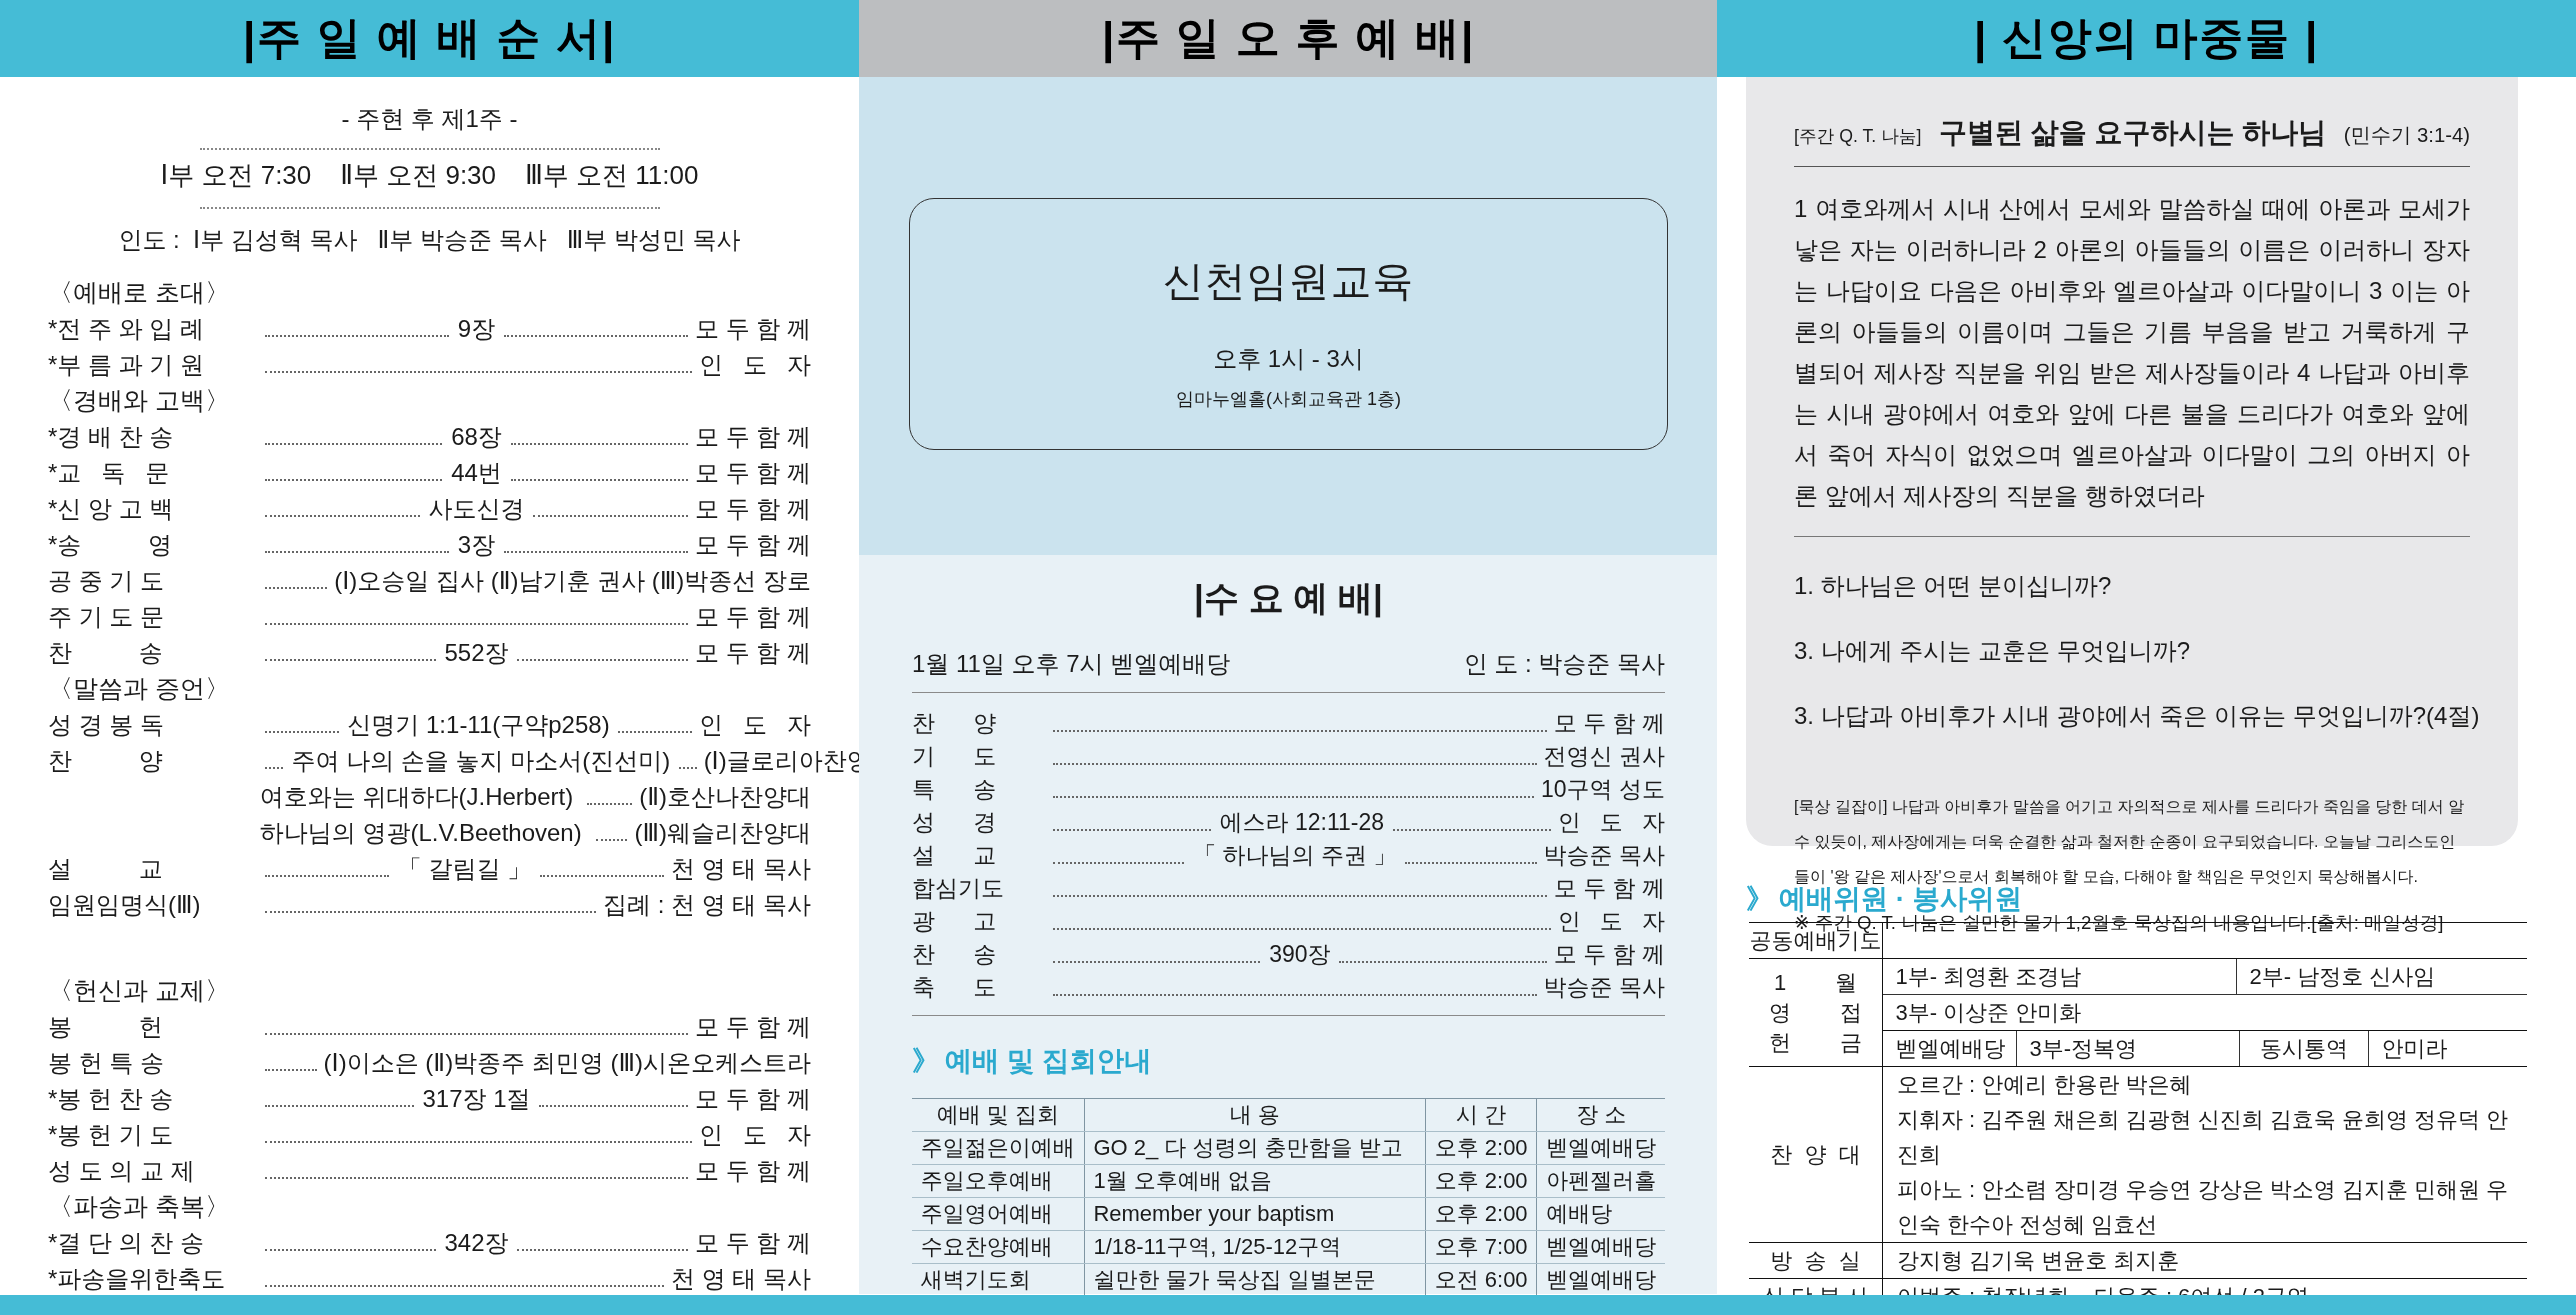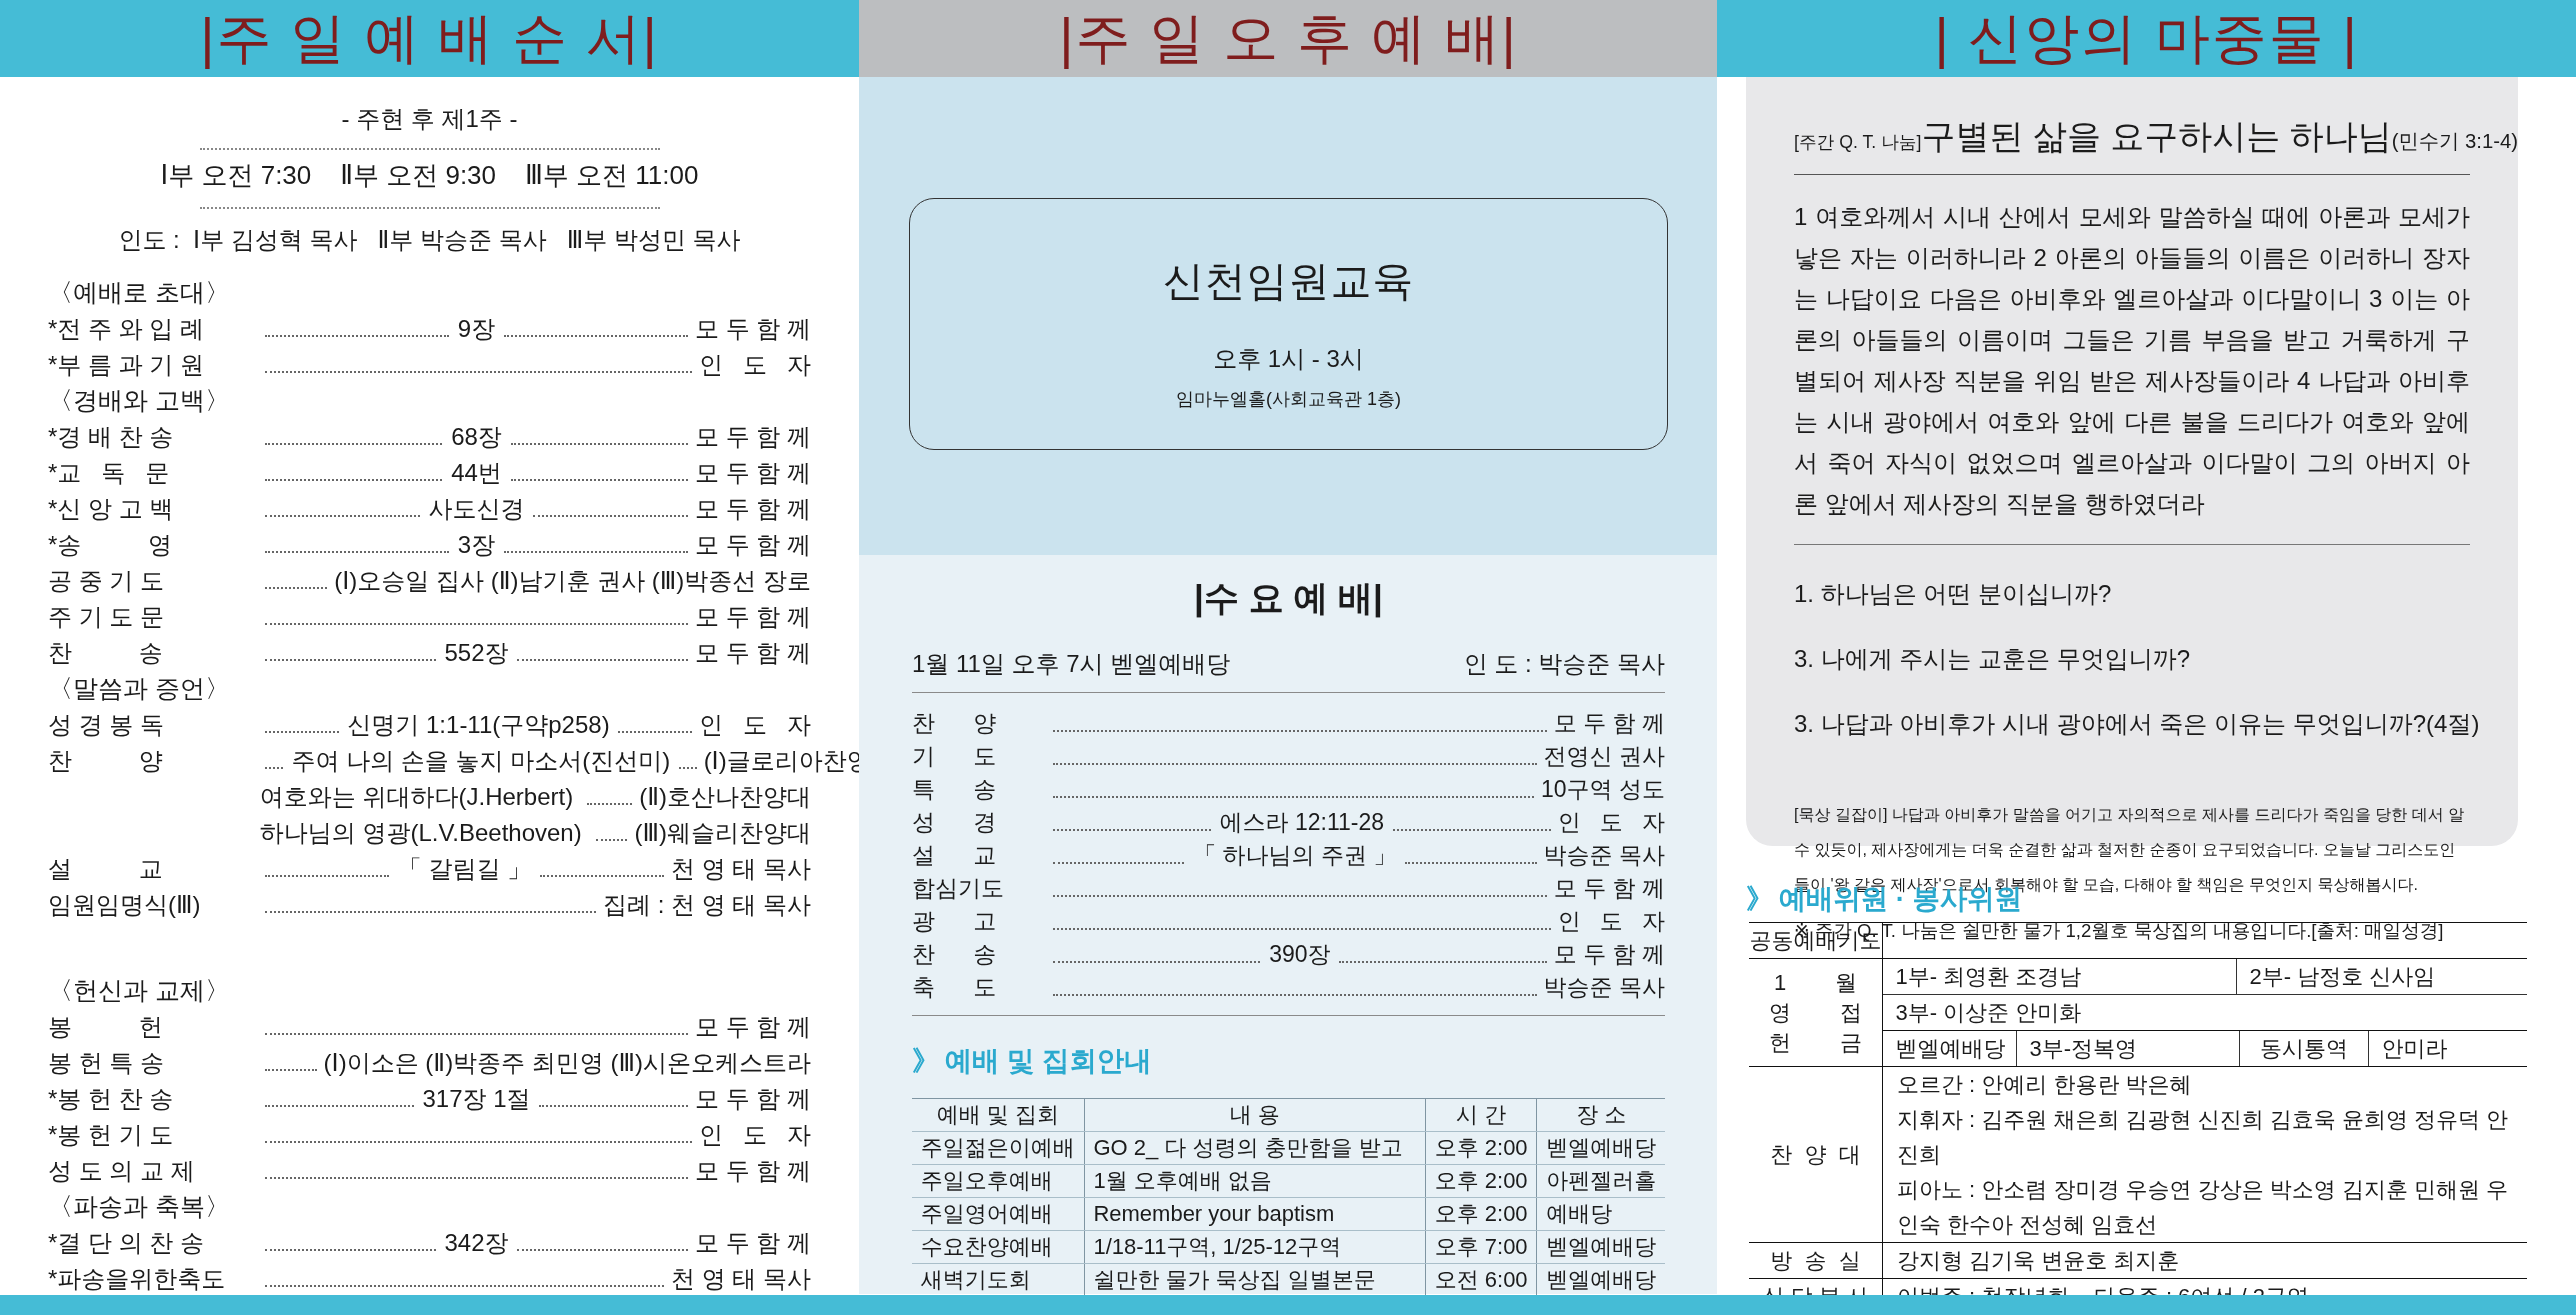--- a/index.html
+++ b/index.html
@@ -7,21 +7,21 @@
     --mid-top:#cbe3ee; --mid-bottom:#e8f1f6; --gray-box:#e8e8ea; --ink:#1b1b1b;
   }
   *{margin:0;padding:0;box-sizing:border-box}
   html,body{width:2576px;height:1316px;overflow:hidden;background:#fff;
     font-family:"Liberation Sans","DejaVu Sans",sans-serif;color:var(--ink)}
   .page{position:relative;width:2576px;height:1316px}
   .panel{position:absolute;top:0;height:1316px;width:859px;background:#fff}
   .panel.left{left:0}.panel.middle{left:859px}.panel.right{left:1717px}
   .band{position:absolute;left:0;right:0;top:0;height:77px;display:flex;align-items:center;justify-content:center}
   .band.cyan{background:var(--accent)}.band.gray{background:var(--gray-band)}
-  .band h1{font-size:55px;font-weight:normal;letter-spacing:1.8px;color:#7f1d1d;white-space:pre}
+  .band h1{font-size:44px;font-weight:bold;letter-spacing:1.8px;color:#000000;white-space:pre}
   .bottom-bar{position:absolute;left:0;right:0;top:1295px;height:21px;background:var(--accent);z-index:9}
 
   
   .lp-week{margin-top:103px;text-align:center;font-size:24px;white-space:pre}
   .dotline{width:460px;margin:13.3px auto 0;border-top:2.7px dotted #888}
   .lp-services{text-align:center;font-size:26px;margin-top:8px;white-space:pre}
   .lp-leaders{text-align:center;font-size:24px;margin-top:15px;white-space:pre}
   .order{padding:17.7px 48px 0}
   .order .sec{height:36px;display:flex;align-items:flex-end;font-size:25px;white-space:pre}
   .order .gap{height:50px}
@@ -55,21 +55,21 @@
     height:33px;padding:0 8.8px;font-weight:normal;white-space:pre}
   table.sched th:last-child,table.sched td:last-child{border-right:none}
   table.sched td.c2{text-align:left}
   table.sched col.c1{width:152px}table.sched col.c3{width:99px}table.sched col.c4{width:113px}
 
   
   .gray-box{position:absolute;top:77px;left:29px;width:772px;height:769px;background:var(--gray-box);
     border-radius:0 0 26.5px 26.5px;padding:0 48px}
   .qt-head{display:flex;align-items:baseline;padding-top:37px}
   .qt-tag{font-size:17.7px;white-space:pre}
-  .qt-title{flex:1;text-align:center;font-size:34px;font-weight:400;white-space:pre}
+  .qt-title{flex:1;text-align:center;font-size:28px;font-weight:700;white-space:pre}
   .qt-ref{font-size:20.3px;white-space:pre}
   .hr.qt{border-top:1.8px solid #555;margin:14px 0 0}
   .scripture{margin-top:21px;font-size:24px;line-height:41px;text-align:justify}
   .hr.qt2{border-top:1.8px solid #777;margin:19.5px 0 0}
   .questions p{font-size:24px;margin-top:33px;white-space:pre}
   .guide{margin-top:57px;font-size:16px;line-height:35px}
   .qt-note{margin-top:16px;font-size:18.6px;white-space:pre}
   .comm-head{position:absolute;top:881px;left:29px;font-size:27.4px;font-weight:bold;color:var(--accent-text);white-space:pre}
   .comm-head .chev{letter-spacing:-3.5px;margin-right:8.8px}
   .ctab{position:absolute;top:922px;left:32px;width:778px;font-size:22px;

